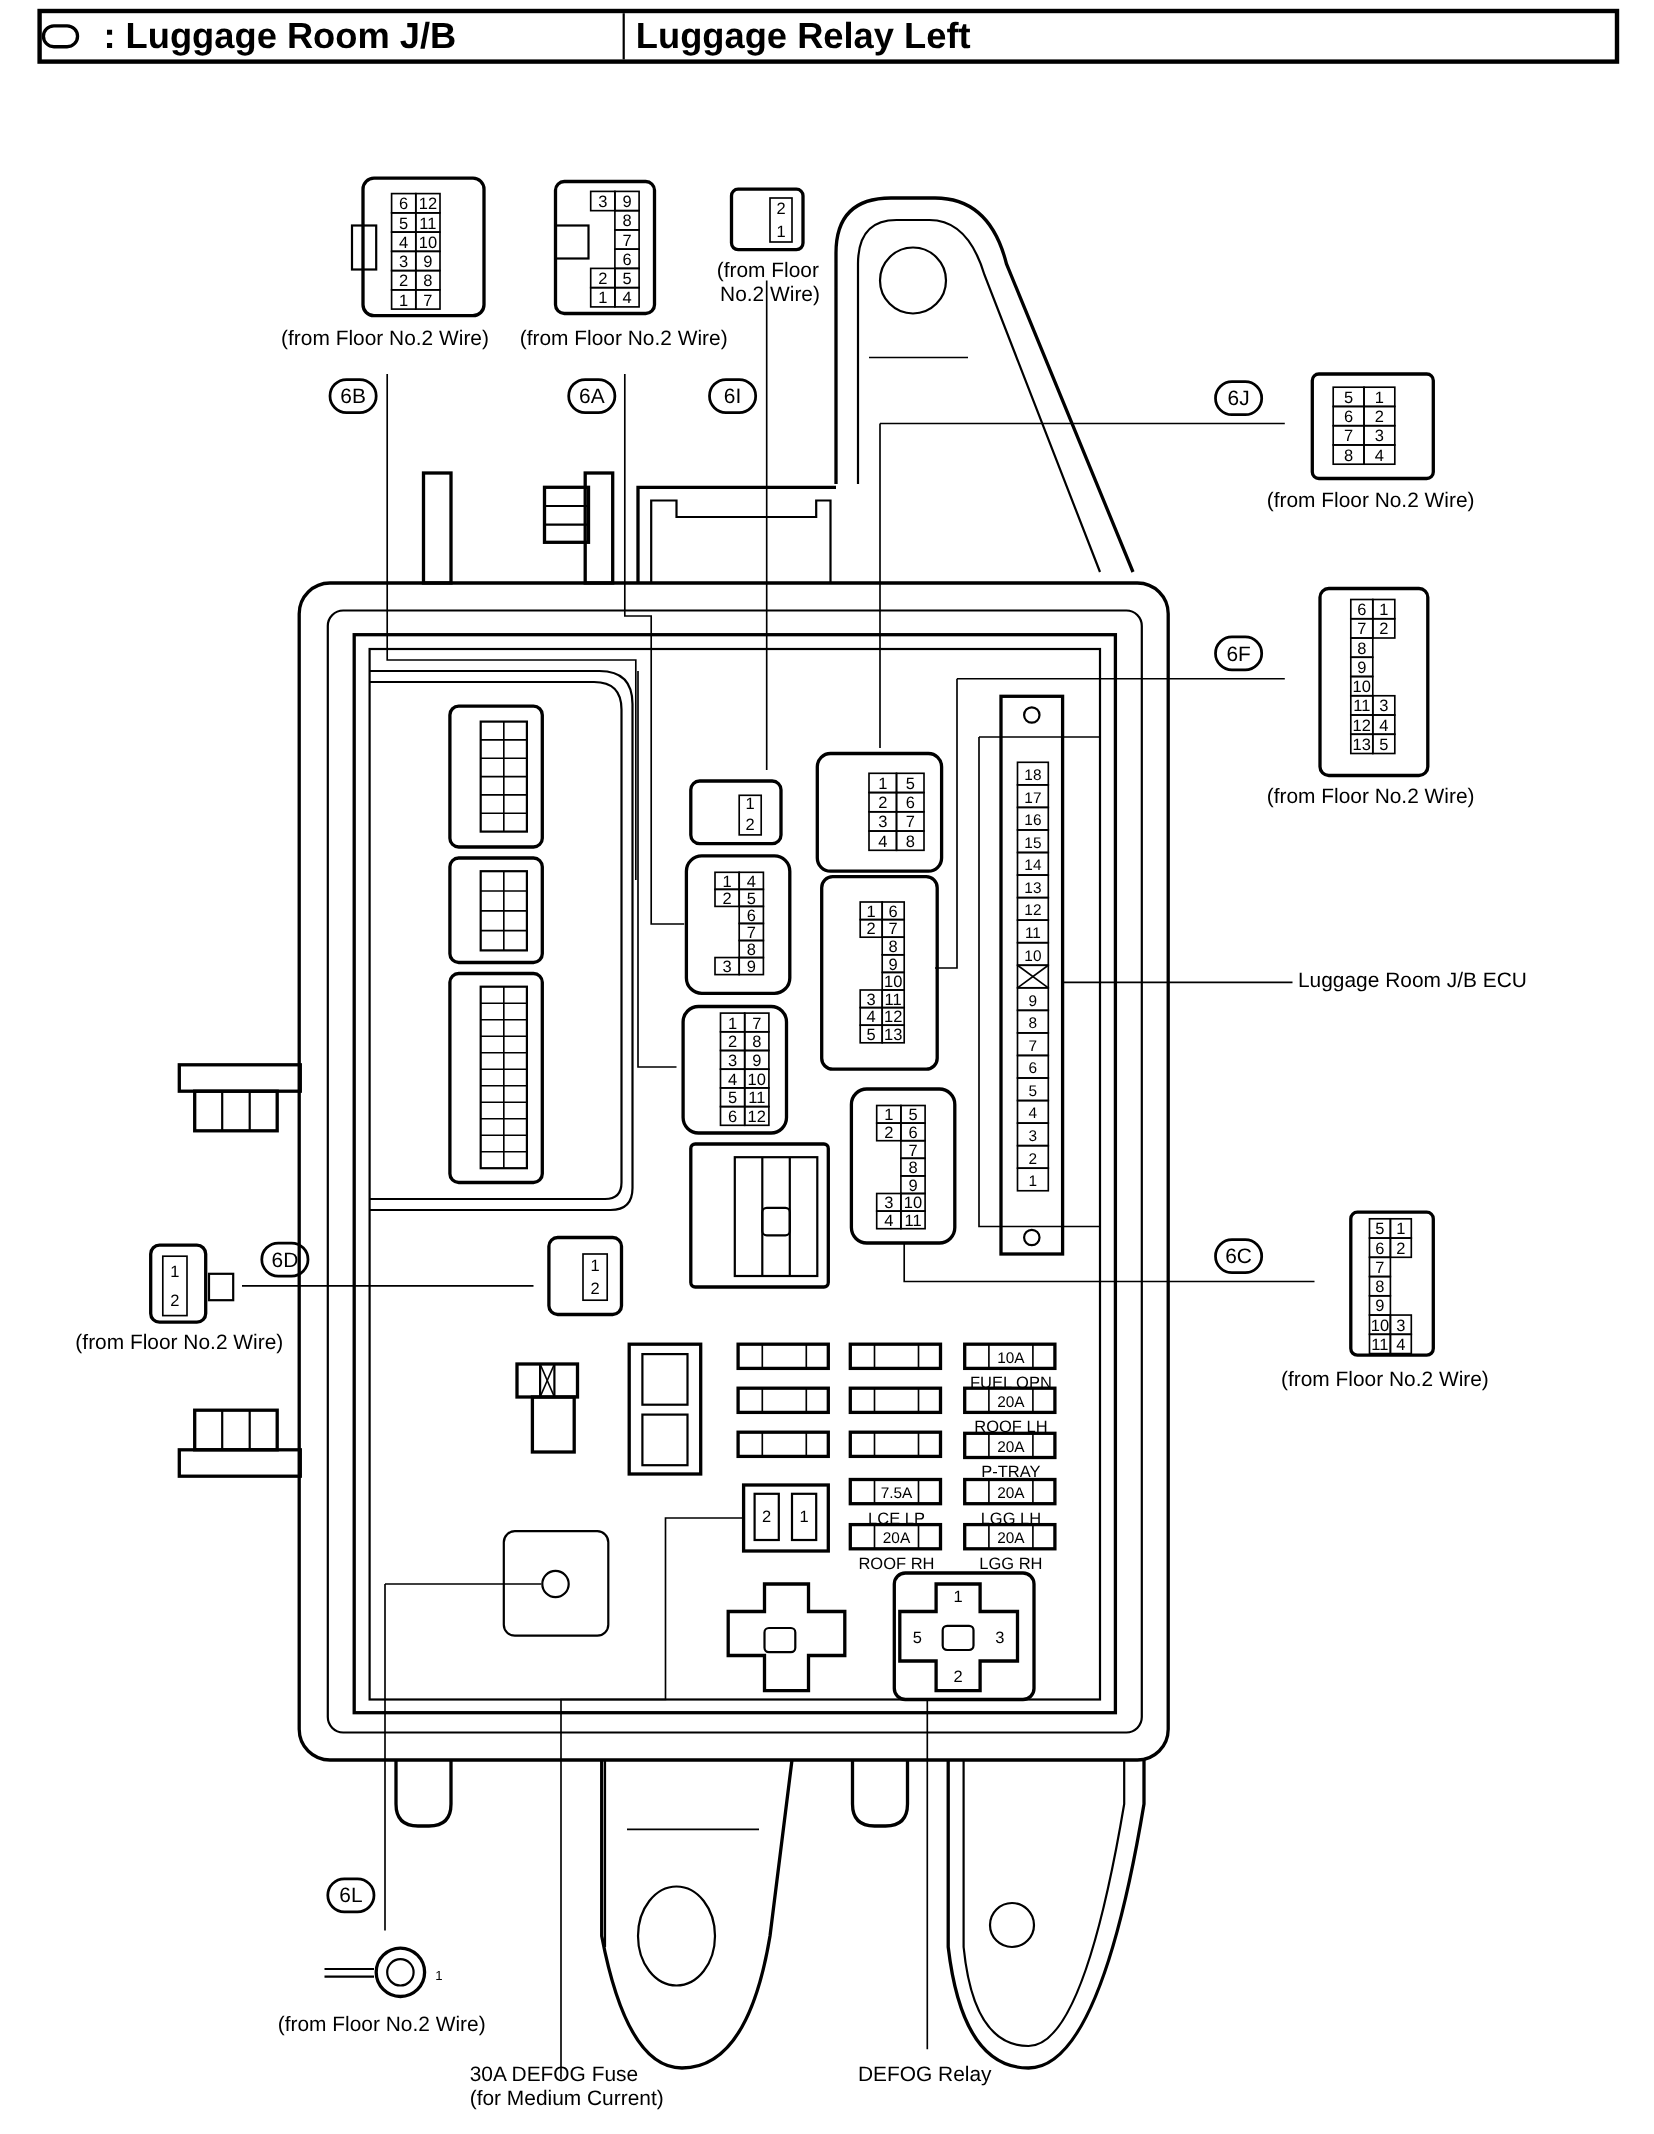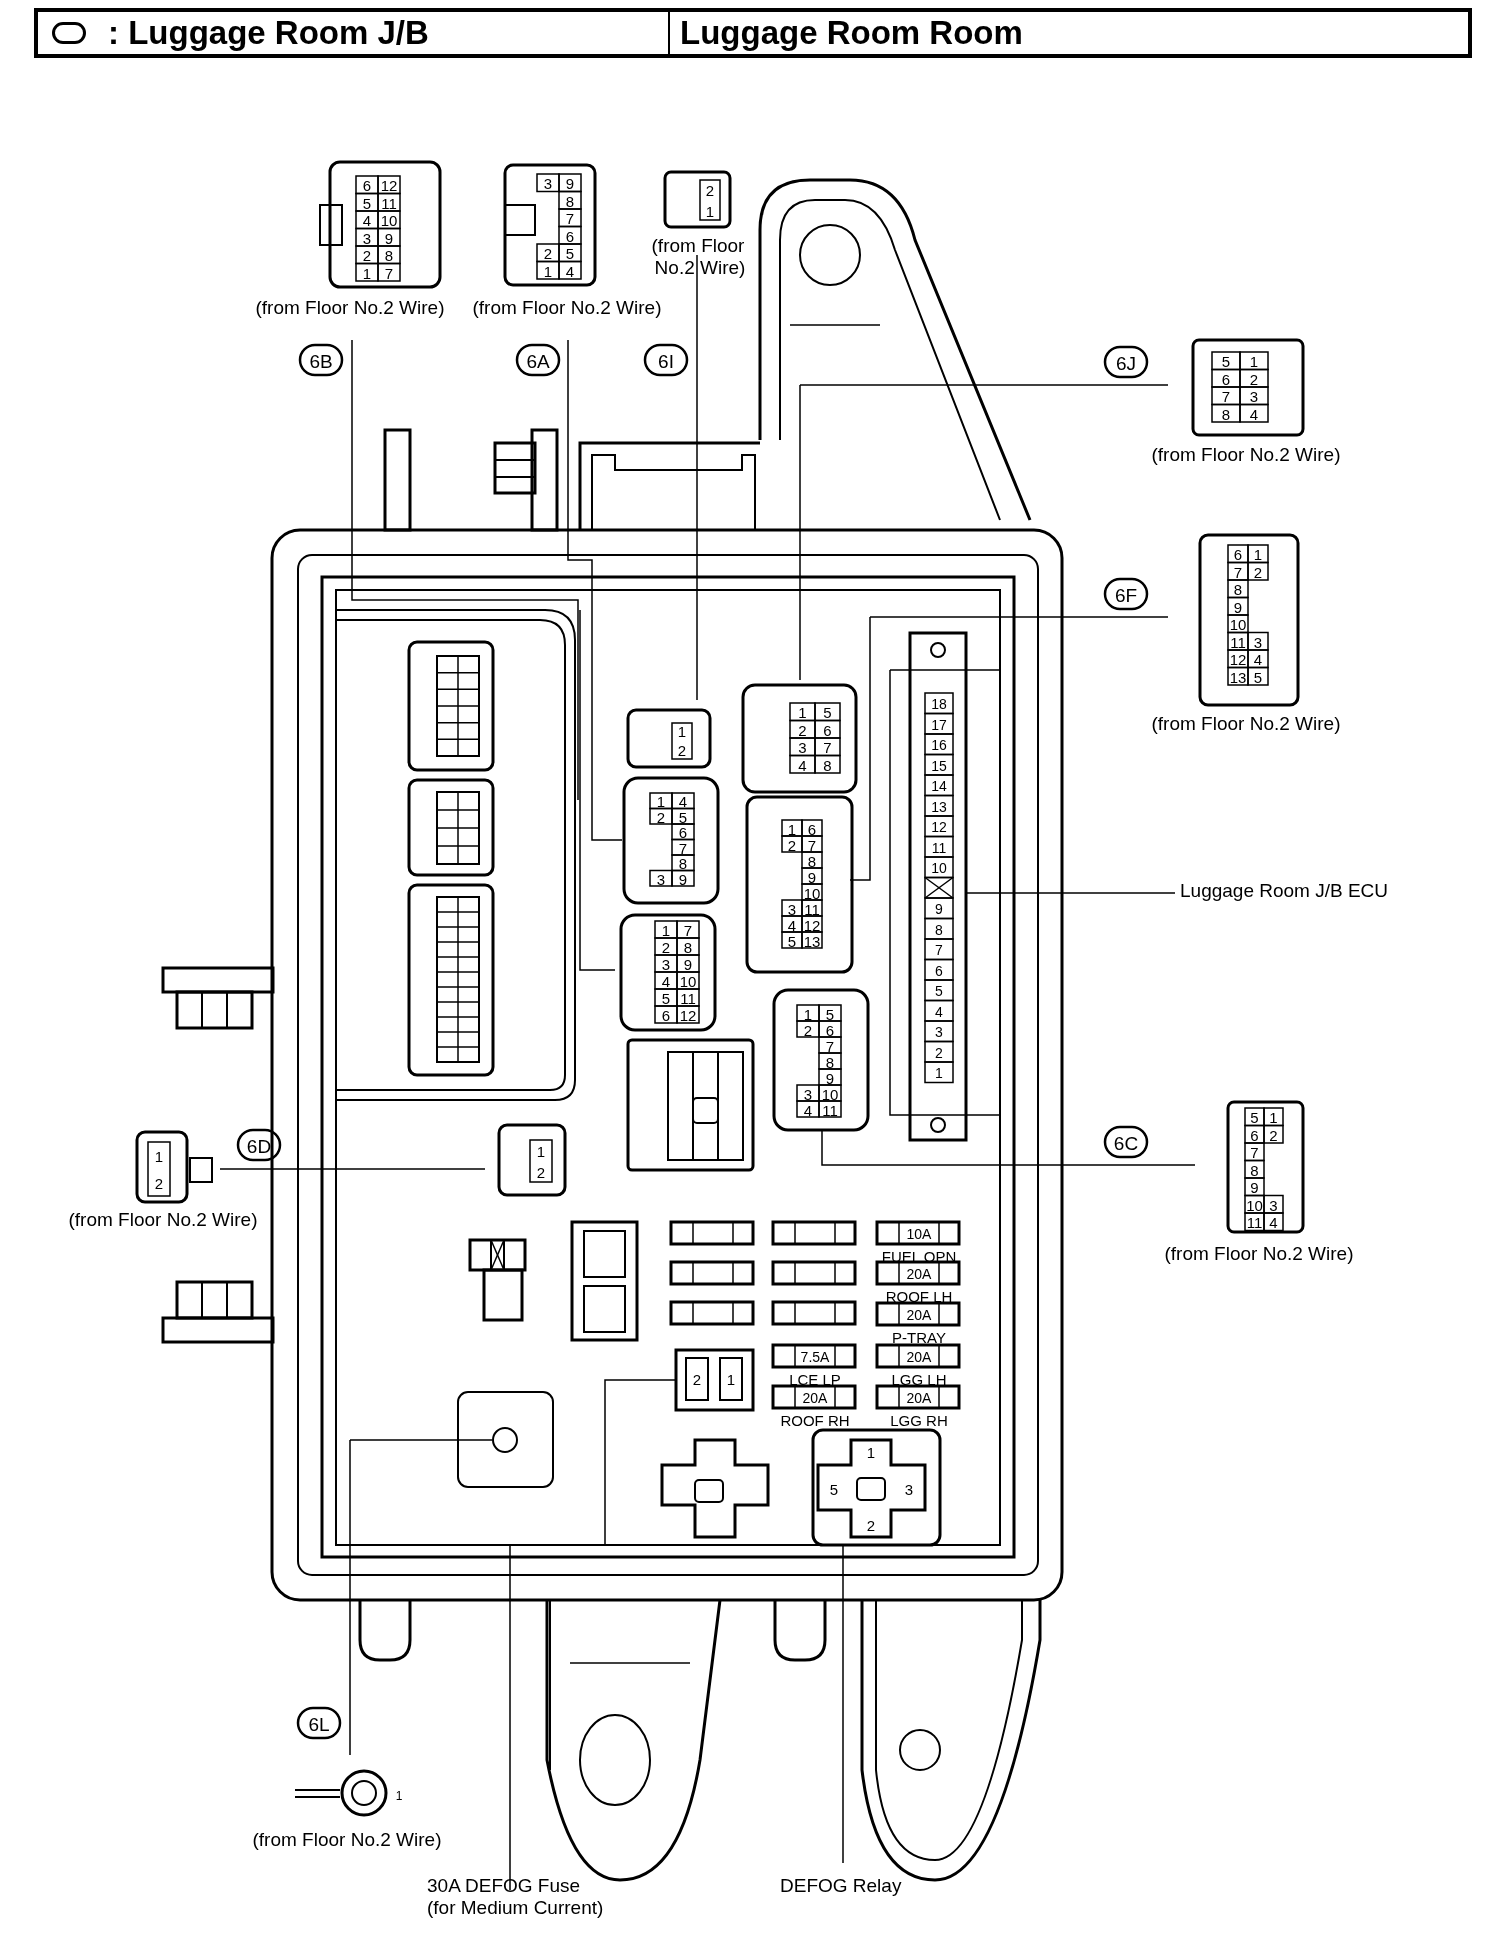--- a/index.html
+++ b/index.html
@@ -1,21 +1,21 @@
 <!DOCTYPE html>
 <html><head>
 <meta charset="utf-8">
 <style>
   html, body { margin:0; padding:0; background:#ffffff; }
   body { width:1504px; height:1940px; position:relative; overflow:hidden;
          font-family:"Liberation Sans", "DejaVu Sans", sans-serif; color:#000; }
   #header { position:absolute; left:34px; top:8px; width:1438px; height:50px;
             border:4px solid #000; box-sizing:border-box; display:flex; }
-  #header .cell-l { width:632px; border-right:2px solid #000; display:flex; align-items:center;
-                    padding-left:14px; box-sizing:border-box; font-weight:bold; font-size:33px; }
+  #header .cell-l { width:530px; border-right:2px solid #000; display:flex; align-items:center;
+                    box-sizing:border-box; font-weight:bold; font-size:33px; }
   #header .cell-r { flex:1; display:flex; align-items:center; padding-left:10px;
                     font-weight:bold; font-size:33px; }
   #header .oval { display:inline-block; width:34px; height:22px; border:3.5px solid #000;
                   border-radius:14px; margin-right:22px; box-sizing:border-box; }
   #diagram { position:absolute; left:0; top:0; }
   .lbl { font-family:"Liberation Sans", sans-serif; font-size:19px; fill:#000; }
   .pin { font-family:"Liberation Sans", sans-serif; font-size:15px; fill:#000; text-anchor:middle; dominant-baseline:central; }
   .tag { font-family:"Liberation Sans", sans-serif; font-size:19px; fill:#000; text-anchor:middle; dominant-baseline:central; }
   .fuse-amp { font-family:"Liberation Sans", sans-serif; font-size:14px; text-anchor:middle; dominant-baseline:central; }
   .fuse-name { font-family:"Liberation Sans", sans-serif; font-size:15px; text-anchor:middle; }
@@ -23,21 +23,21 @@
 </style>
 </head>
 <body>
 
 <div id="header">
   <div class="cell-l">
     <span class="oval"></span>
     <span>: Luggage Room J/B</span>
   </div>
   <div class="cell-r">
-    <span>Luggage Room Room</span>
+    <span>Luggage Relay Left</span>
   </div>
 </div>
 
 <svg id="diagram" width="1504" height="1940" viewBox="0 0 1504 1940">
 
   <g>
     <path class="s" stroke-width="3" d="M 760 440 L 760 230 Q 760 180 810 180 L 850 180 Q 900 180 915 240 L 1030 520"></path>
     <path class="s" stroke-width="2" d="M 780 440 L 780 240 Q 780 200 815 200 L 845 200 Q 880 200 895 250 L 1000 520"></path>
     <circle class="s" stroke-width="2" cx="830" cy="255" r="30"></circle>
     <line class="s" stroke-width="1.5" x1="790" y1="325" x2="880" y2="325"></line>

